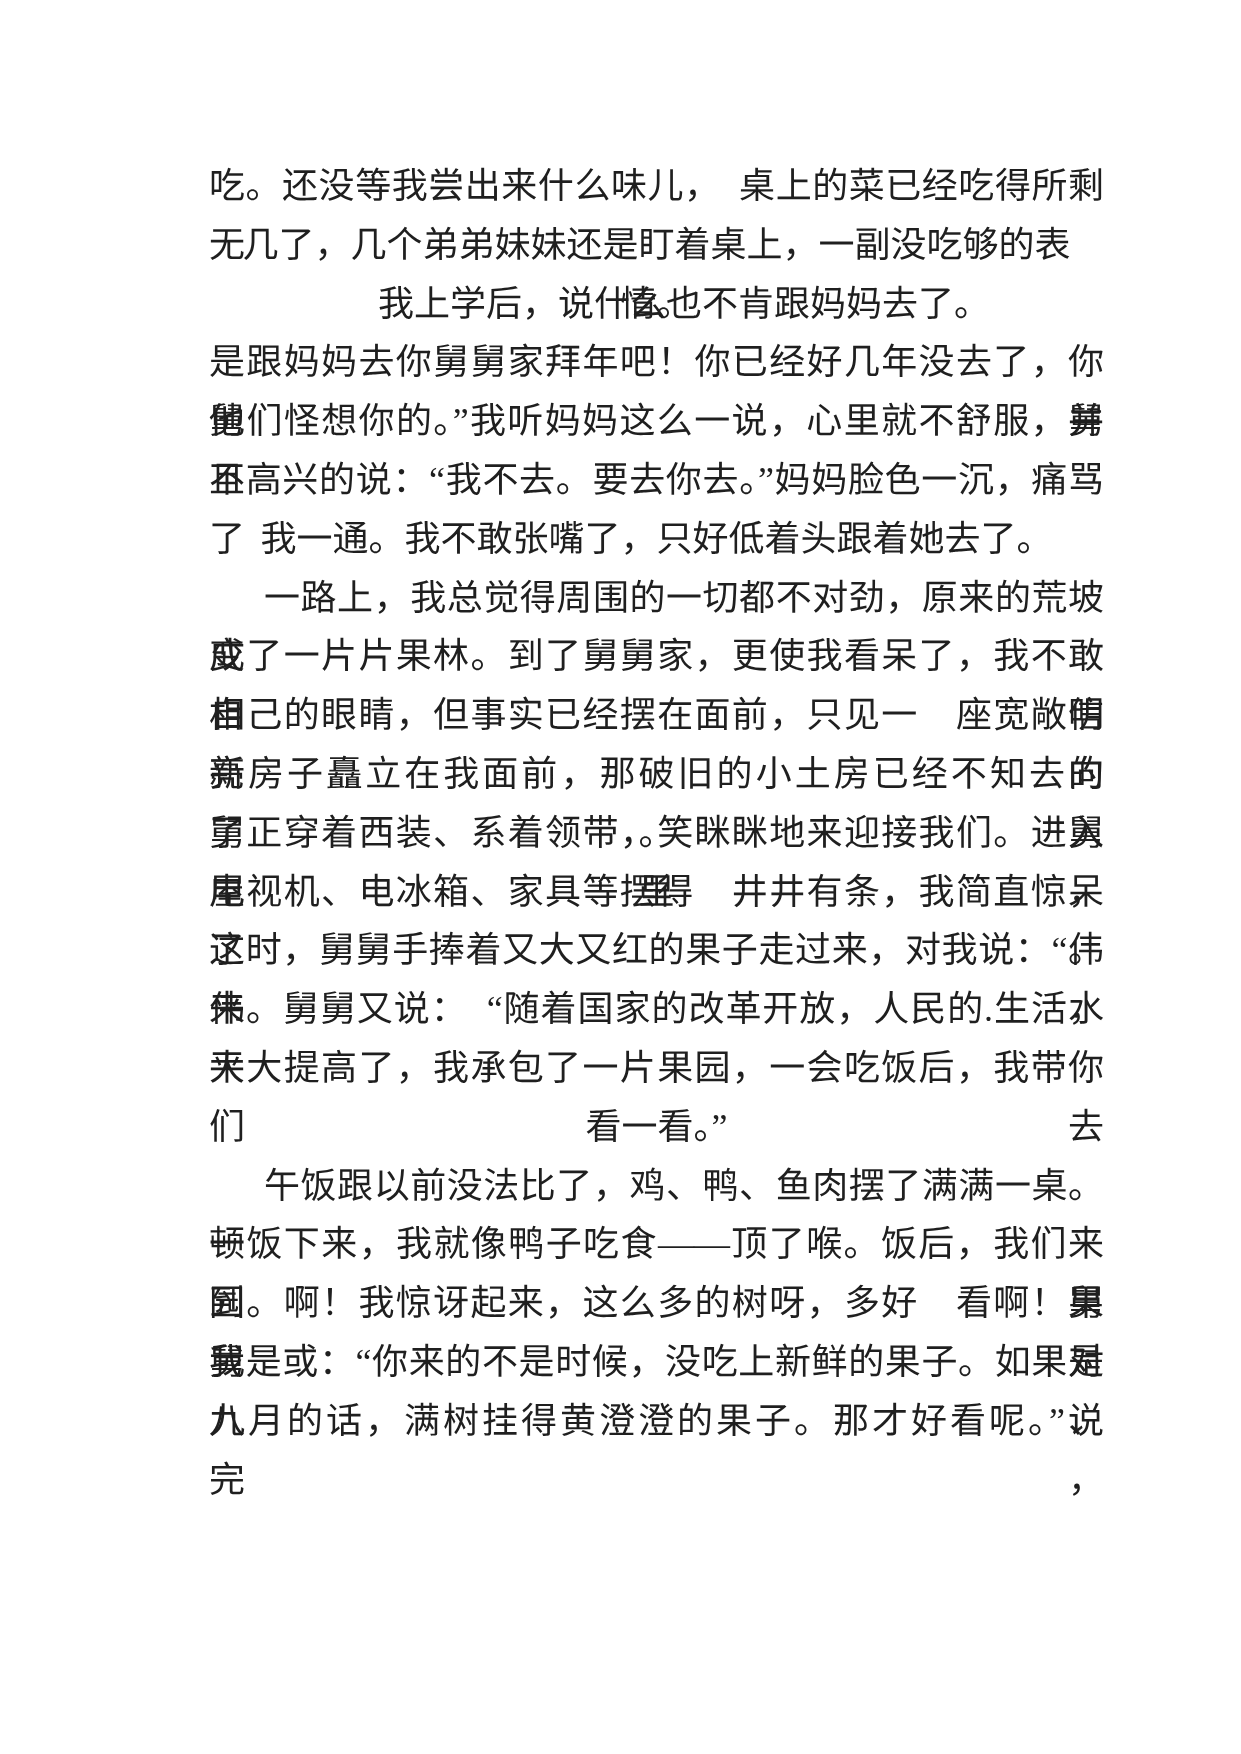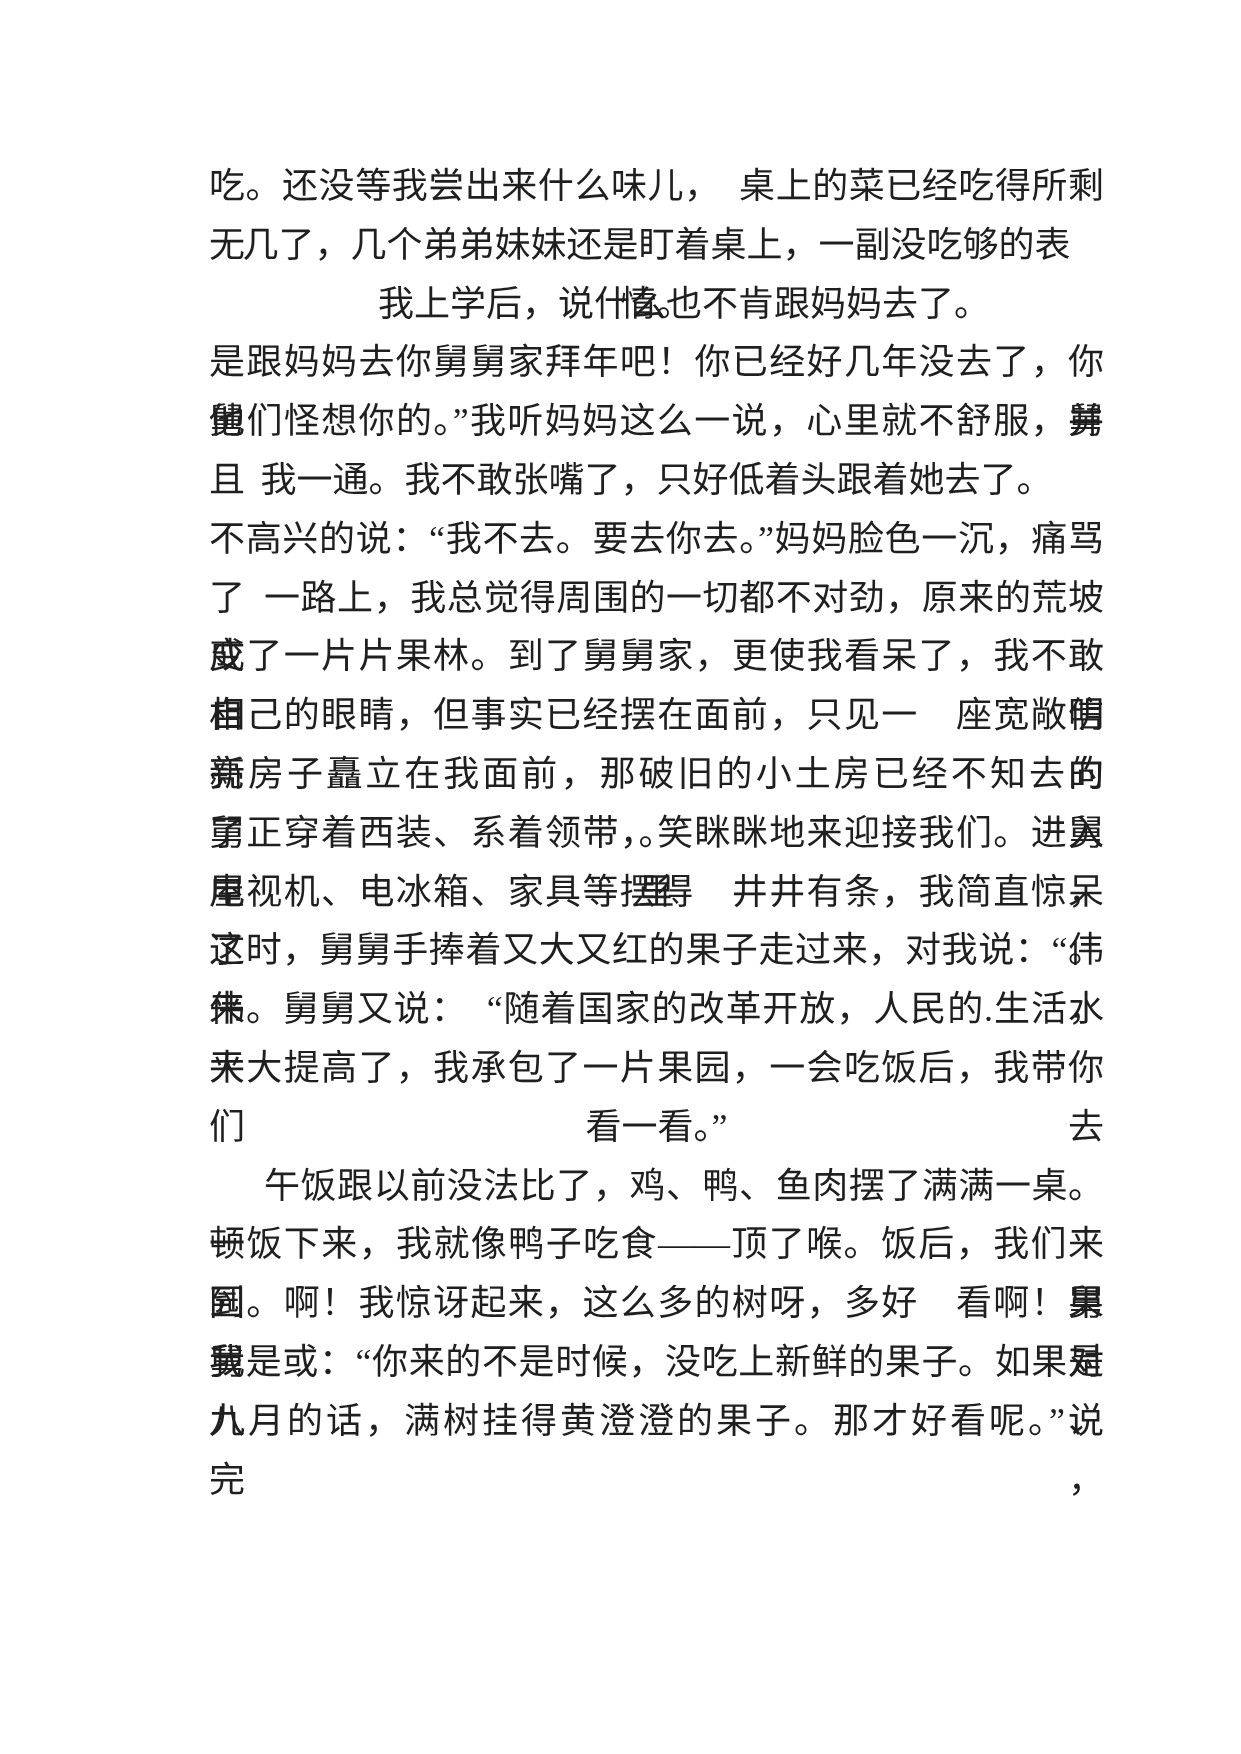--- a/index.html
+++ b/index.html
@@ -45,22 +45,22 @@
 </head>
 <body>
 
 <div class="page">
   <div class="textblock" id="essay-text" style="color: rgb(31, 31, 31);">
       <div class="line just">吃。还没等我尝出来什么味儿，　桌上的菜已经吃得所剩无</div>
       <div class="line">几了，几个弟弟妹妹还是盯着桌上，一副没吃够的表情。</div>
       <div class="line indent">我上学后，说什么也不肯跟妈妈去了。</div>
       <div class="line just">是跟妈妈去你舅舅家拜年吧！你已经好几年没去了，你舅舅</div>
       <div class="line just">他们怪想你的。”我听妈妈这么一说，心里就不舒服，并且</div>
+      <div class="line just">不高兴的说：“我不去。要去你去。”妈妈脸色一沉，痛骂了</div>
       <div class="line">我一通。我不敢张嘴了，只好低着头跟着她去了。</div>
-      <div class="line just">不高兴的说：“我不去。要去你去。”妈妈脸色一沉，痛骂了</div>
       <div class="line just indent">一路上，我总觉得周围的一切都不对劲，原来的荒坡变</div>
       <div class="line just">成了一片片果林。到了舅舅家，更使我看呆了，我不敢相信</div>
       <div class="line just">自己的眼睛，但事实已经摆在面前，只见一　座宽敞明亮的</div>
       <div class="line just">新房子矗立在我面前，那破旧的小土房已经不知去向了。舅</div>
       <div class="line just">舅正穿着西装、系着领带，笑眯眯地来迎接我们。进入屋里，</div>
       <div class="line just">电视机、电冰箱、家具等摆得　井井有条，我简直惊呆了。</div>
       <div class="line just">这时，舅舅手捧着又大又红的果子走过来，对我说：“伟伟，</div>
       <div class="line just">来。舅舅又说：　“随着国家的改革开放，人民的.生活水平</div>
       <div class="line just">大大提高了，我承包了一片果园，一会吃饭后，我带你们去</div>
       <div class="line">看一看。”</div>

